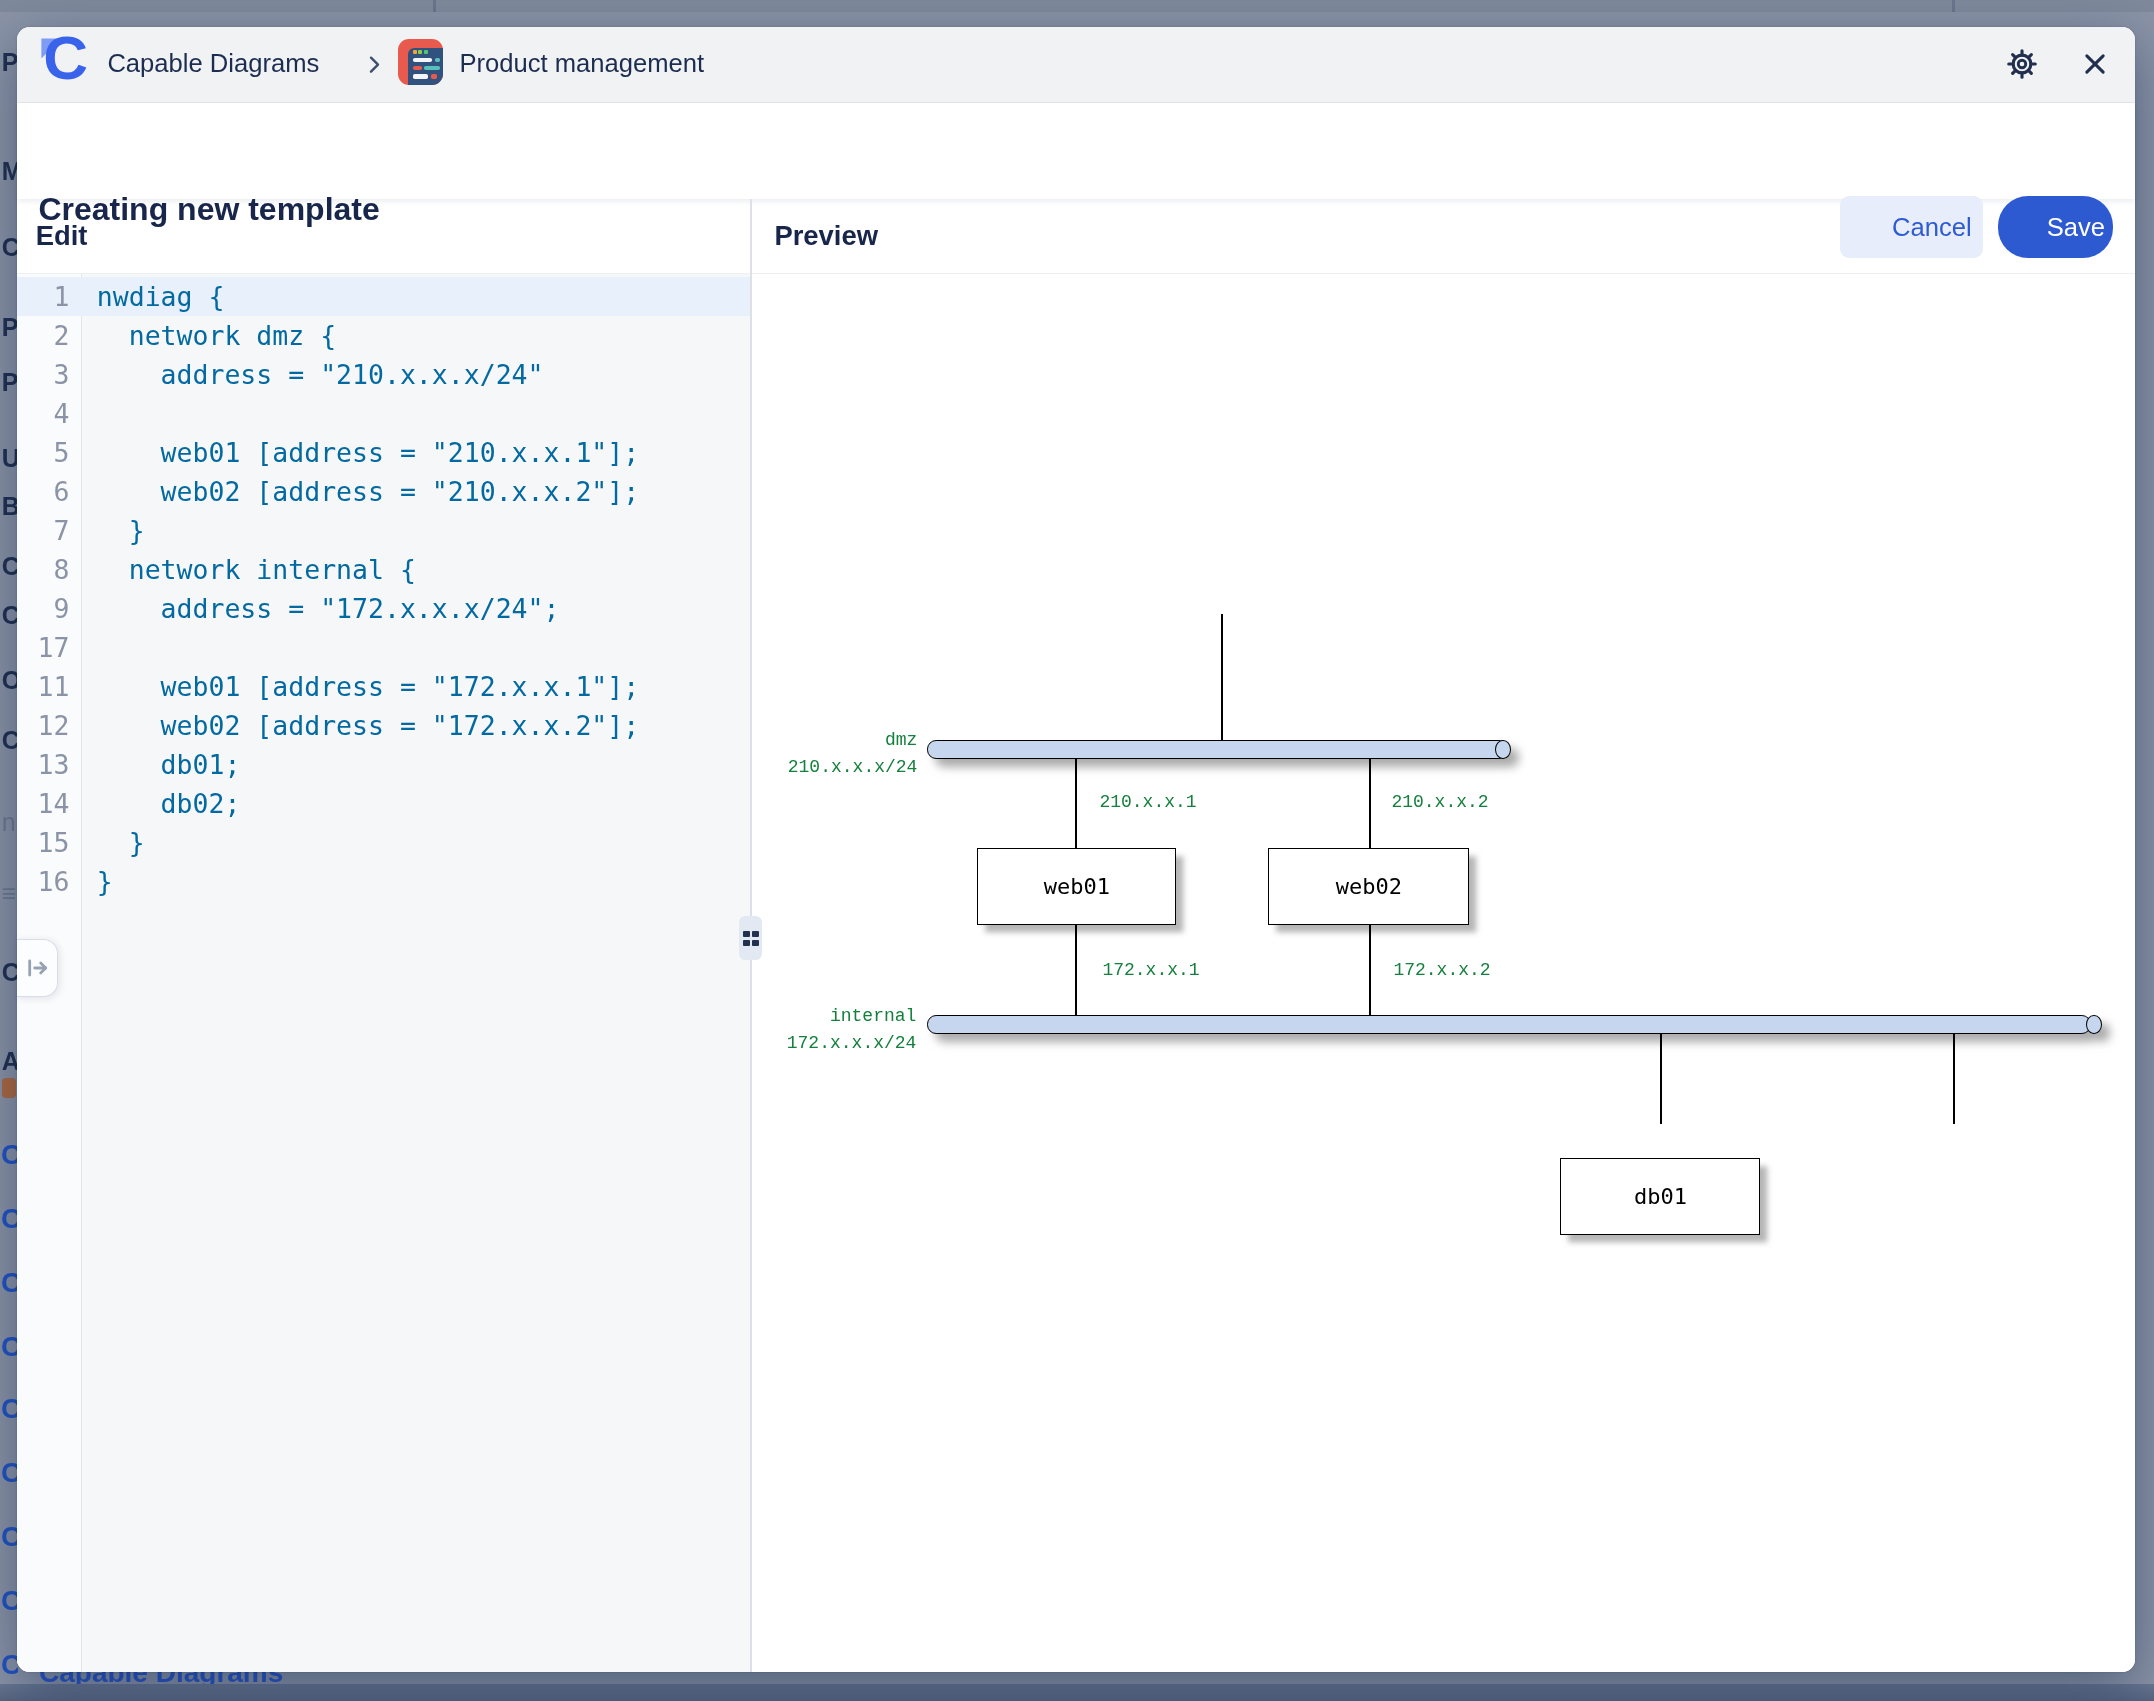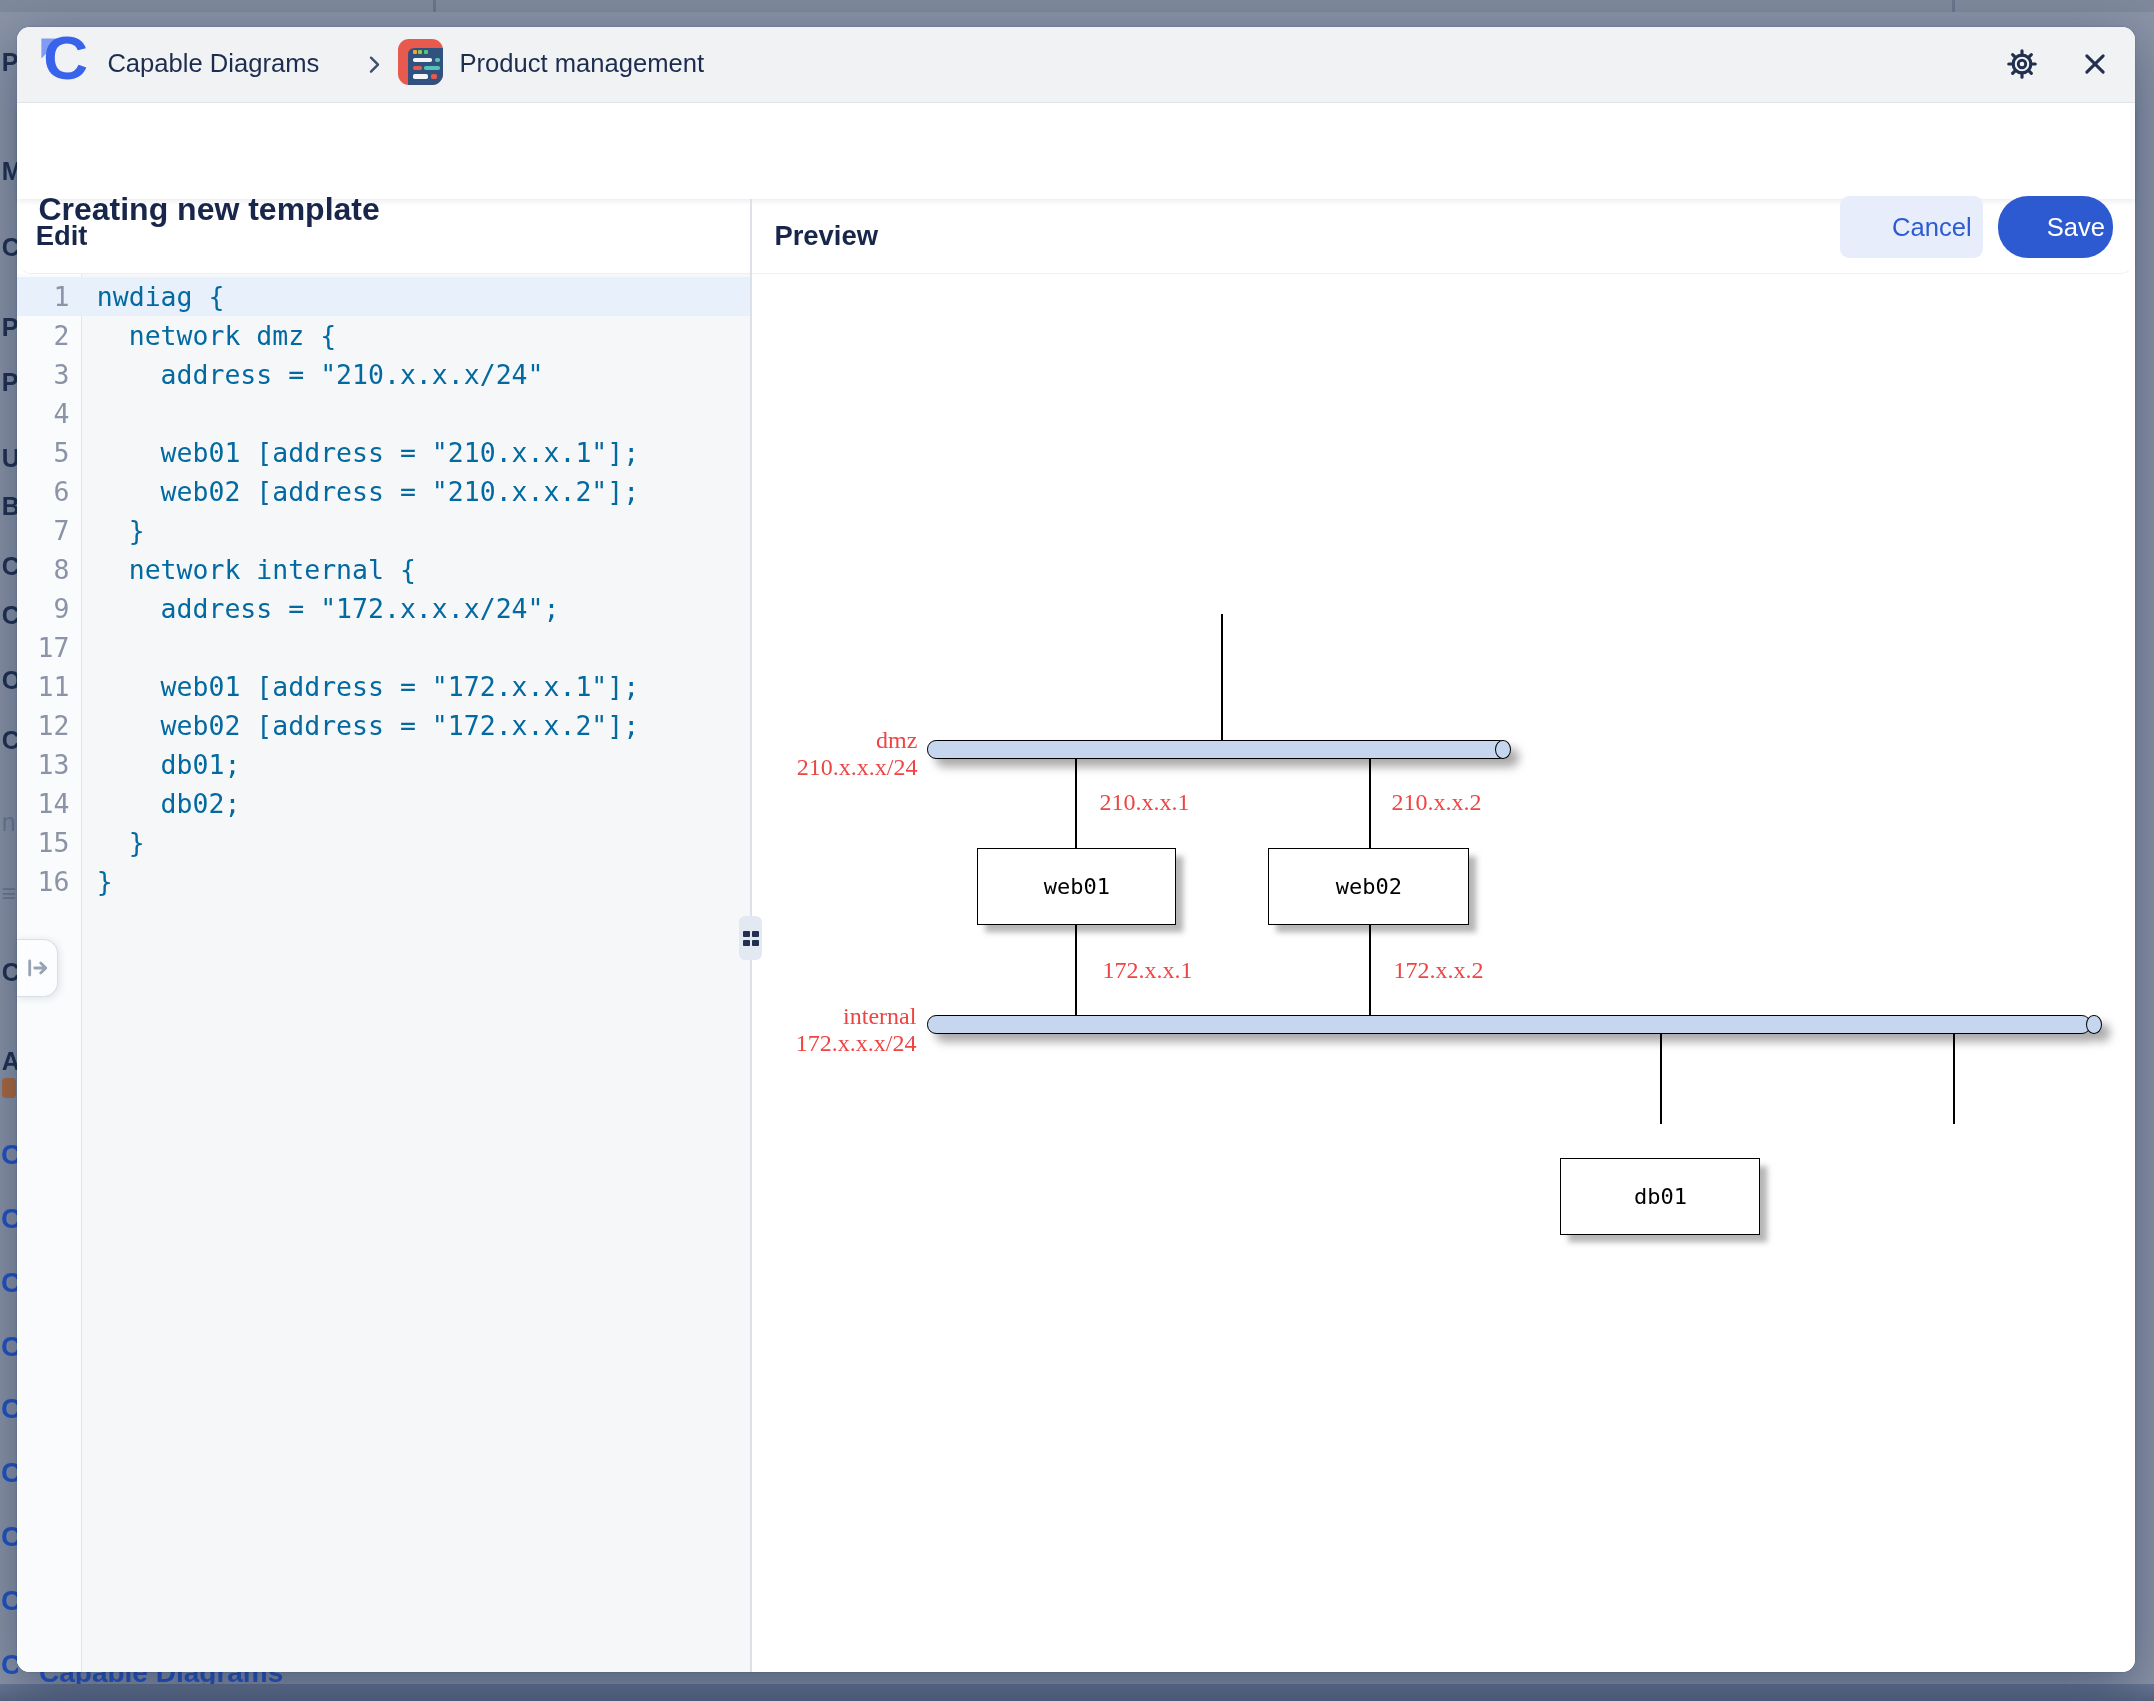--- a/index.html
+++ b/index.html
@@ -55,21 +55,21 @@
   .page-title { position:absolute; left:21px; top:106px; transform:translateY(-50%);
                 font-size:32px; font-weight:700; color:#17264a; }
   .btn { position:absolute; top:93px; height:62px; border:none; border-radius:9.1px;
          font-family:"Liberation Sans", sans-serif; font-size:25.6px; font-weight:500;
          display:flex; align-items:center; justify-content:center; cursor:pointer;padding-left:40px; }
   .btn-cancel { left:1823px; width:143px; background:#e7edfb; color:#2d5bd3; }
   .btn-save { left:1981px; width:115px; background:#2e5ad1; color:#ffffff;border-radius:30px; }
 
   
   .panel-hdr-row { position:absolute; left:0; top:172px; width:100%; height:75px; background:#fff;
-                   border-bottom:1.8px solid #edeff2;border-radius:15px; }
+                   border-bottom:1.8px solid #edeff2; }
   .panel-label { position:absolute; top:50%; transform:translateY(-50%); font-size:27.4px; font-weight:700; color:#17264a; }
   .panel-label.edit { left:18.3px; }
   .panel-label.preview { left:757px; }
 
   
   .panel-divider { position:absolute; left:733px; top:172px; width:1.8px; height:1473px; background:#dde0e6; z-index:6; }
   .drag-handle { position:absolute; left:722px; top:889px; width:23px; height:44px; background:#e3e9f2;
                  border-radius:6.4px; z-index:7; cursor:col-resize;
                  display:flex; align-items:center; justify-content:center; }
   .dots { display:grid; grid-template-columns:6.4px 6.4px; grid-template-rows:6.4px 6.4px; gap:2.7px; }
@@ -91,22 +91,22 @@
                   background:#fcfdff; border:1.8px solid #d8dee9; border-left:none;
                   border-radius:0 14.6px 14.6px 0; z-index:8; cursor:pointer;
                   display:flex; align-items:center; justify-content:center;
                   box-shadow:1.8px 1.8px 7.3px rgba(23,43,77,.10); }
 
   
   .preview-panel { position:absolute; left:735px; top:247px; width:1383px; height:1398px;
                    background:#fff; border-radius:0 0 12.8px 0; overflow:hidden; }
   .diagram { position:absolute; inset:0; }
   .dline { position:absolute; width:1.8px; background:#000; }
-  .dlabel { position:absolute; font-family:Liberation Serif, serif; font-size:24px;
-            line-height:22px; color:#ef4444; white-space:nowrap; }
+  .dlabel { position:absolute; font-family:Liberation Mono, monospace; font-size:18px;
+            line-height:22px; color:#15803d; white-space:nowrap; }
   .dlabel.ralign { text-align:right; }
   .net-bar { position:absolute; height:19px; filter:drop-shadow(8.2px 8.2px 4.6px rgba(100,100,100,.55)); }
   .pipe { position:absolute; left:0; top:0; height:19px; background:#c6d6ee; border:1.8px solid #000; border-radius:9.1px; }
   .cap  { position:absolute; top:0; width:15.5px; height:19px; background:#c6d6ee; border:1.8px solid #000; border-radius:50%; }
   .dbox { position:absolute; width:199px; height:77px; background:#fff; border:1.8px solid #000;
           display:flex; align-items:center; justify-content:center;
           font-family:"DejaVu Sans Mono", monospace; font-size:22px; color:#000;
           box-shadow:8.2px 8.2px 5.5px rgba(110,110,110,.5); }
 </style>
 </head>

